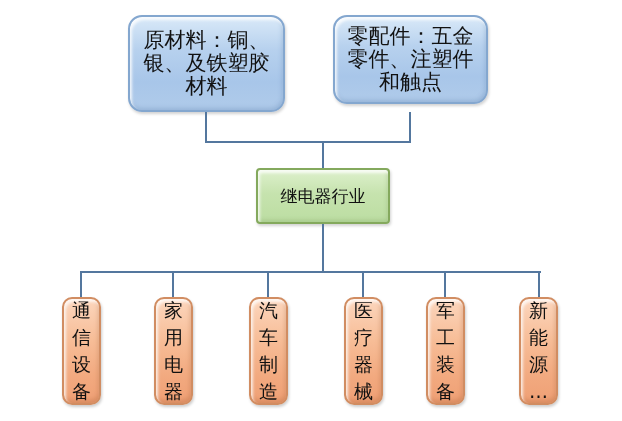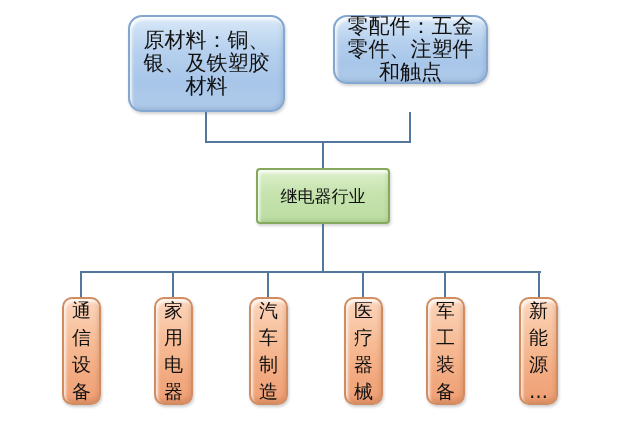--- a/index.html
+++ b/index.html
@@ -47,21 +47,21 @@
 <body>
 
 <div class="canvas">
 
   <div class="node node-blue" style="left:128px;top:15px;width:157px;height:97px;">
     <span>原材料：铜、
 银、及铁塑胶
 材料</span>
   </div>
 
-  <div class="node node-blue" style="left:333px;top:15px;width:155px;height:69px;">
+  <div class="node node-blue" style="left:333px;top:15px;width:155px;height:89px;">
     <span>零配件：五金
 零件、注塑件
 和触点</span>
   </div>
 
   <div class="line line-v" style="left:205px;top:112px;height:31px;"></div>
   <div class="line line-v" style="left:409px;top:112px;height:31px;"></div>
   <div class="line line-h" style="left:205px;top:141px;width:206px;"></div>
   <div class="line line-v" style="left:322px;top:141px;height:27px;"></div>
 

